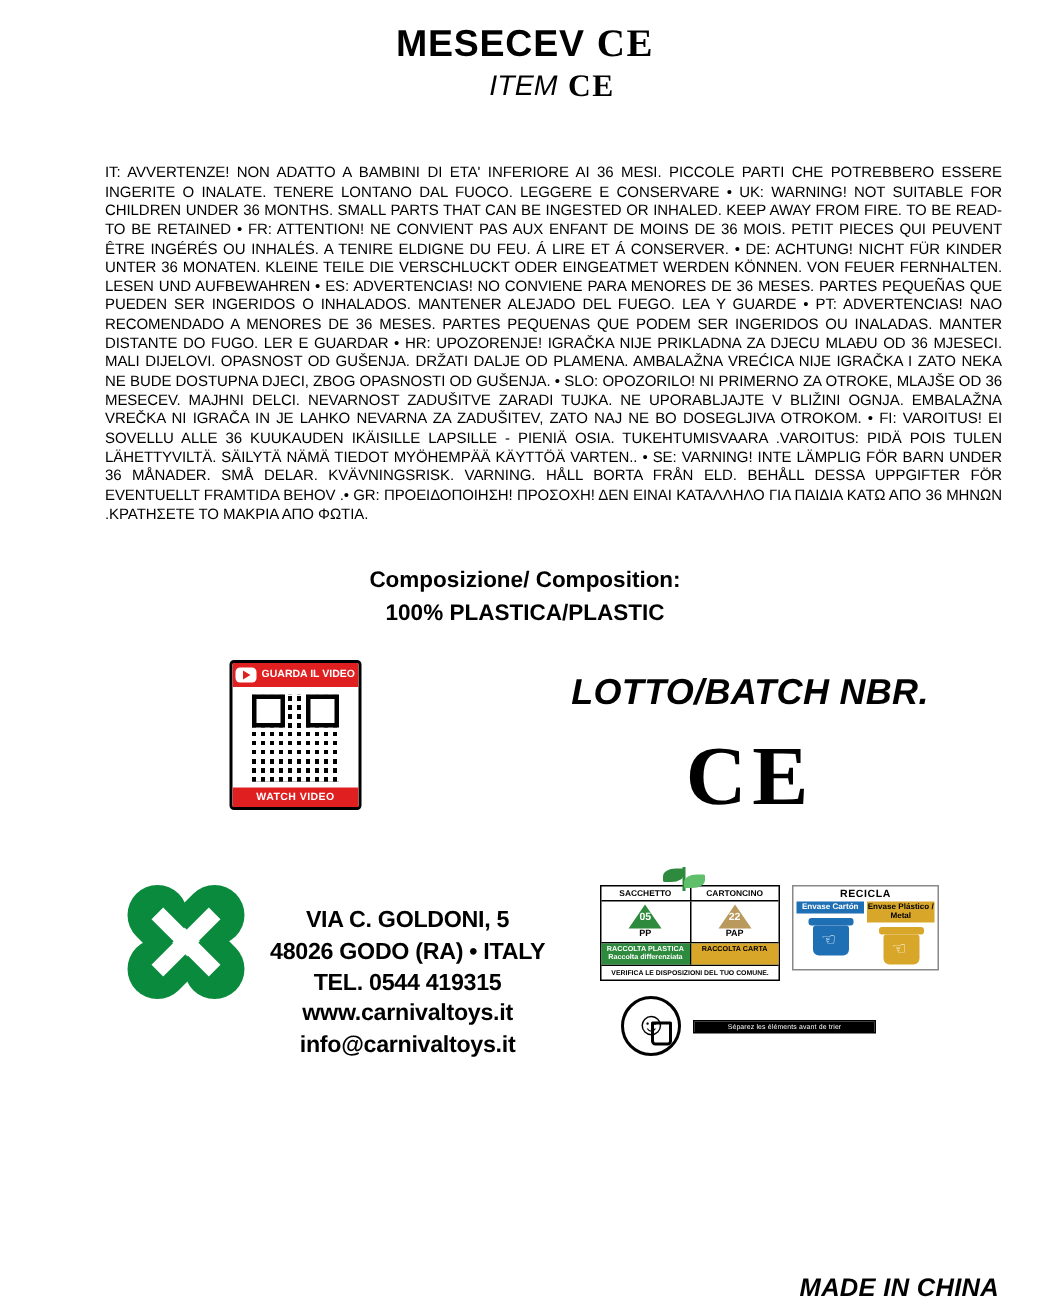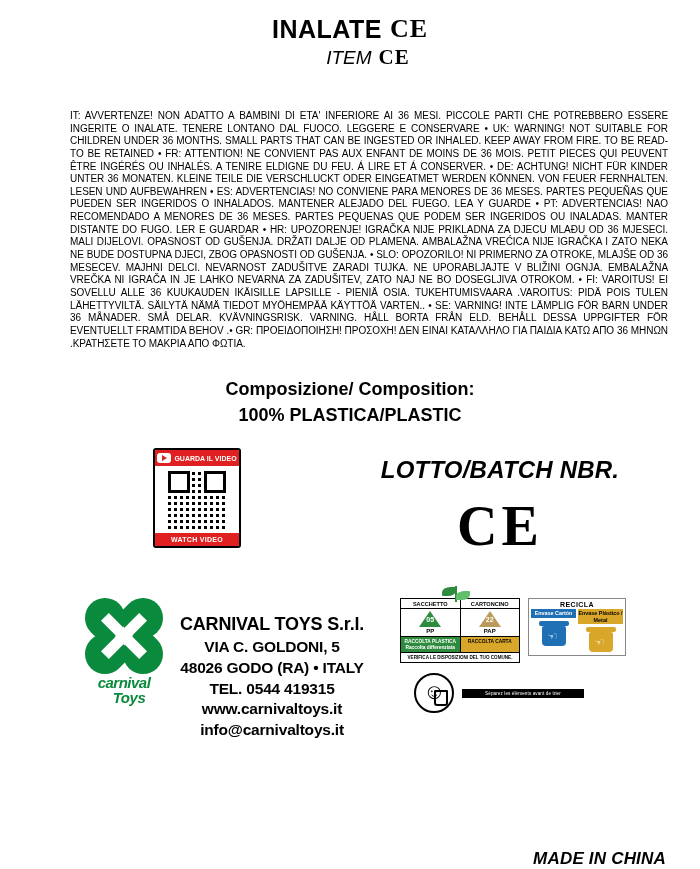--- a/index.html
+++ b/index.html
@@ -60,21 +60,21 @@
     line-height: 1.265;
     text-align: justify;
     text-align-last: left;
     letter-spacing: -0.05px;
   }
 
   
   .composition {
     margin-top: 26px;
     text-align: center;
-    font-size: 18px;
+    font-size: 15px;
     font-weight: bold;
     line-height: 1.45;
   }
 
   
   .mid-row {
     position: relative;
     height: 150px;
     margin-top: 20px;
   }
@@ -481,21 +481,21 @@
     font-weight: bold;
     font-style: italic;
     letter-spacing: 0.2px;
   }
 </style>
 </head>
 <body>
 
 <div class="header">
   <div class="line1">
-    <span>INALATE</span>
+    <span>MESECEV</span>
     <span class="ce-mark ce-big">CE</span>
   </div>
   <div class="line2">
     <span>ITEM</span>
     <span class="ce-mark ce-mid">CE</span>
   </div>
 </div>
 
 <div class="warnings">IT: AVVERTENZE! NON ADATTO A BAMBINI DI ETA' INFERIORE AI 36 MESI. PICCOLE PARTI CHE POTREBBERO ESSERE INGERITE O INALATE. TENERE LONTANO DAL FUOCO. LEGGERE E CONSERVARE • UK: WARNING! NOT SUITABLE FOR CHILDREN UNDER 36 MONTHS. SMALL PARTS THAT CAN BE INGESTED OR INHALED. KEEP AWAY FROM FIRE. TO BE READ- TO BE RETAINED • FR: ATTENTION! NE CONVIENT PAS AUX ENFANT DE MOINS DE 36 MOIS. PETIT PIECES QUI PEUVENT ÊTRE INGÉRÉS OU INHALÉS. A TENIRE ELDIGNE DU FEU. Á LIRE ET Á CONSERVER. • DE: ACHTUNG! NICHT FÜR KINDER UNTER 36 MONATEN. KLEINE TEILE DIE VERSCHLUCKT ODER EINGEATMET WERDEN KÖNNEN. VON FEUER FERNHALTEN. LESEN UND AUFBEWAHREN • ES: ADVERTENCIAS! NO CONVIENE PARA MENORES DE 36 MESES. PARTES PEQUEÑAS QUE PUEDEN SER INGERIDOS O INHALADOS. MANTENER ALEJADO DEL FUEGO. LEA Y GUARDE • PT: ADVERTENCIAS! NAO RECOMENDADO A MENORES DE 36 MESES. PARTES PEQUENAS QUE PODEM SER INGERIDOS OU INALADAS. MANTER DISTANTE DO FUGO. LER E GUARDAR • HR: UPOZORENJE! IGRAČKA NIJE PRIKLADNA ZA DJECU MLAĐU OD 36 MJESECI. MALI DIJELOVI. OPASNOST OD GUŠENJA. DRŽATI DALJE OD PLAMENA. AMBALAŽNA VREĆICA NIJE IGRAČKA I ZATO NEKA NE BUDE DOSTUPNA DJECI, ZBOG OPASNOSTI OD GUŠENJA. • SLO: OPOZORILO! NI PRIMERNO ZA OTROKE, MLAJŠE OD 36 MESECEV. MAJHNI DELCI. NEVARNOST ZADUŠITVE ZARADI TUJKA. NE UPORABLJAJTE V BLIŽINI OGNJA. EMBALAŽNA VREČKA NI IGRAČA IN JE LAHKO NEVARNA ZA ZADUŠITEV, ZATO NAJ NE BO DOSEGLJIVA OTROKOM. • FI: VAROITUS! EI SOVELLU ALLE 36 KUUKAUDEN IKÄISILLE LAPSILLE - PIENIÄ OSIA. TUKEHTUMISVAARA .VAROITUS: PIDÄ POIS TULEN LÄHETTYVILTÄ. SÄILYTÄ NÄMÄ TIEDOT MYÖHEMPÄÄ KÄYTTÖÄ VARTEN.. • SE: VARNING! INTE LÄMPLIG FÖR BARN UNDER 36 MÅNADER. SMÅ DELAR. KVÄVNINGSRISK. VARNING. HÅLL BORTA FRÅN ELD. BEHÅLL DESSA UPPGIFTER FÖR EVENTUELLT FRAMTIDA BEHOV .• GR: ΠΡΟΕΙΔΟΠΟΙΗΣΗ! ΠΡΟΣΟΧΗ! ΔΕΝ ΕΙΝΑΙ ΚΑΤΑΛΛΗΛΟ ΓΙΑ ΠΑΙΔΙΑ ΚΑΤΩ ΑΠΟ 36 ΜΗΝΩΝ .ΚΡΑΤΗΣΕΤΕ ΤΟ ΜΑΚΡΙΑ ΑΠΟ ΦΩΤΙΑ.</div>
 
@@ -528,27 +528,22 @@
 
   <div class="brand">
     <div class="clover-wrap">
       <div class="clover">
         <span class="leaf l1"></span>
         <span class="leaf l2"></span>
         <span class="leaf l3"></span>
         <span class="leaf l4"></span>
         <span class="x"></span>
       </div>
-      <div class="brandname">
-        <span class="b1">carnival</span>
-        <span class="b2">Toys</span>
-      </div>
     </div>
     <div class="addr">
-      <div class="company">CARNIVAL TOYS S.r.l.</div>
       <div>VIA C. GOLDONI, 5</div>
       <div>48026 GODO (RA) • ITALY</div>
       <div>TEL. 0544 419315</div>
       <div class="web">www.carnivaltoys.it</div>
       <div class="web">info@carnivaltoys.it</div>
     </div>
   </div>
 
   <div class="recycle">
 

